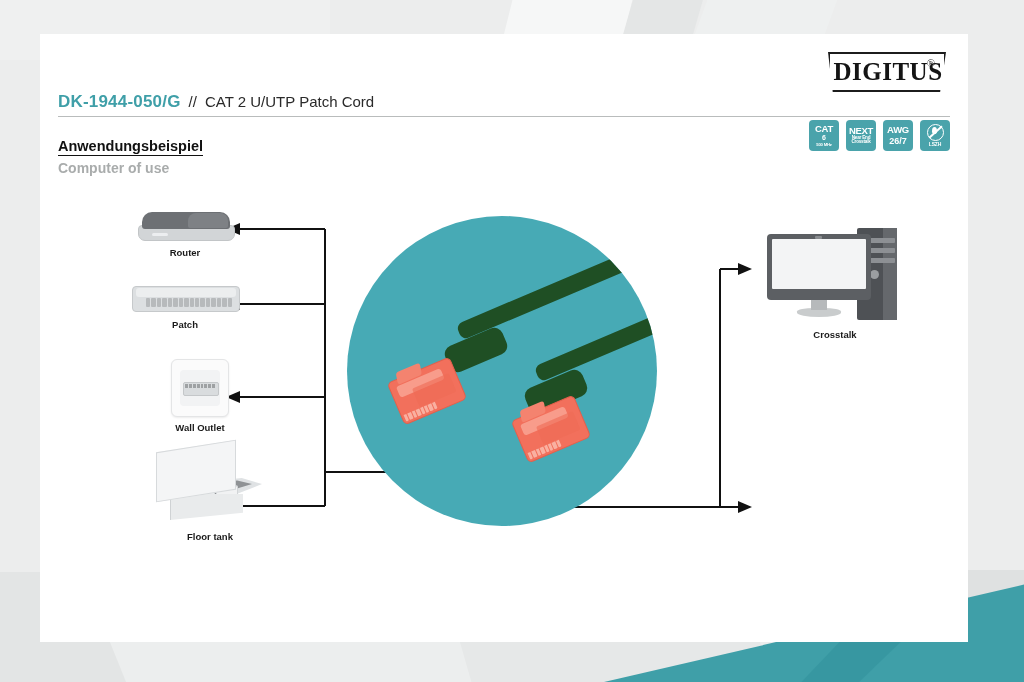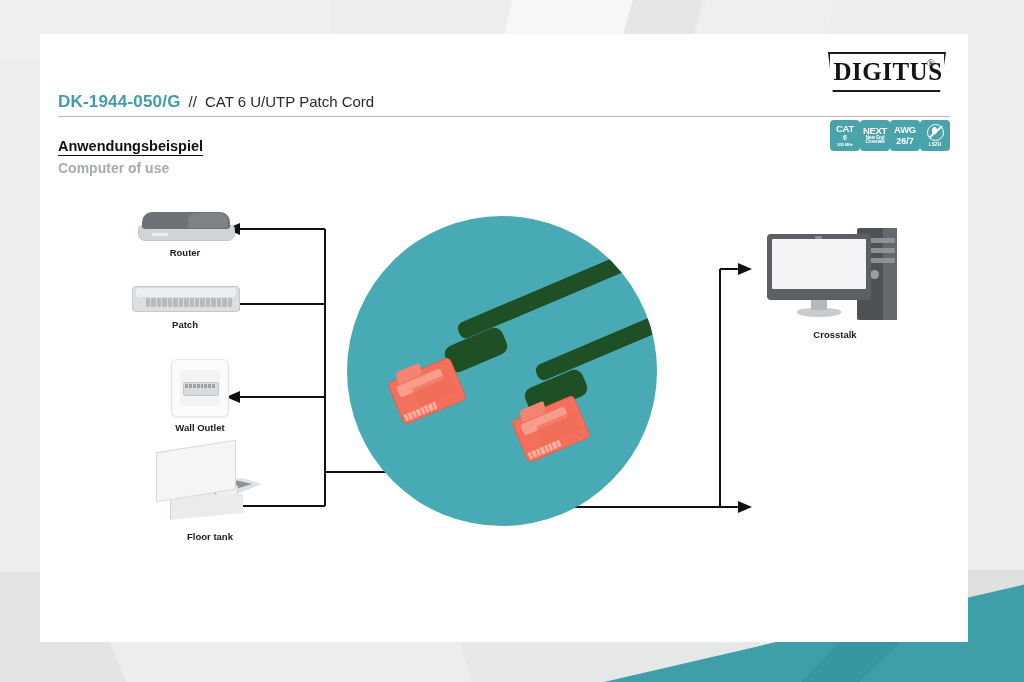--- a/index.html
+++ b/index.html
@@ -57,21 +57,21 @@
   #sku-desc{font-size:15px;color:#2a2a2a;}
   #title-rule{height:1px;background:#b9bcbc;width:100%;}
 
   #head-de{
     position:absolute;left:18px;top:104px;font-size:14.5px;font-weight:700;color:#111;
     border-bottom:1.6px solid #111;padding-bottom:1px;
   }
   #head-en{position:absolute;left:18px;top:126px;font-size:14px;font-weight:700;color:#a9acac;}
 
   
-  #badges{position:absolute;right:18px;top:86px;display:flex;gap:0;}
+  #badges{position:absolute;right:18px;top:86px;display:flex;gap:7px;}
   .badge{
     width:30px;height:31px;border-radius:4px;background:#4aa3ab;
     display:flex;flex-direction:column;align-items:center;justify-content:center;
     color:#fff;text-align:center;line-height:1;overflow:hidden;
   }
   .badge .b-main{font-size:9.5px;font-weight:700;letter-spacing:-.3px;}
   .badge .b-sub{font-size:7px;font-weight:700;margin-top:1px;}
   .badge .b-tiny{font-size:4.2px;font-weight:700;margin-top:1.5px;letter-spacing:-.2px;white-space:nowrap;}
   .badge .b-tiny2{font-size:4.6px;font-weight:700;letter-spacing:-.2px;}
   #badge-lszh-icon{width:15px;height:15px;border:1.6px solid #fff;border-radius:50%;position:relative;}
@@ -240,21 +240,21 @@
   <div id="logo-box">
     <div id="logo-shape"></div>
     <div id="logo-text">DIGITUS</div>
     <div id="logo-reg">®</div>
   </div>
 
   <div id="title-row">
     <div id="title-line">
       <span id="sku">DK-1944-050/G</span>
       <span id="sku-sep" style="font-size:15px;color:#2a2a2a;">//</span>
-      <span id="sku-desc">CAT 6 U/UTP Patch Cord</span>
+      <span id="sku-desc">CAT 2 U/UTP Patch Cord</span>
     </div>
     <div id="title-rule"></div>
   </div>
 
   <div id="head-de">Anwendungsbeispiel</div>
   <div id="head-en">Computer of use</div>
 
   <div id="badges">
     <div class="badge">
       <span class="b-main">CAT</span>

